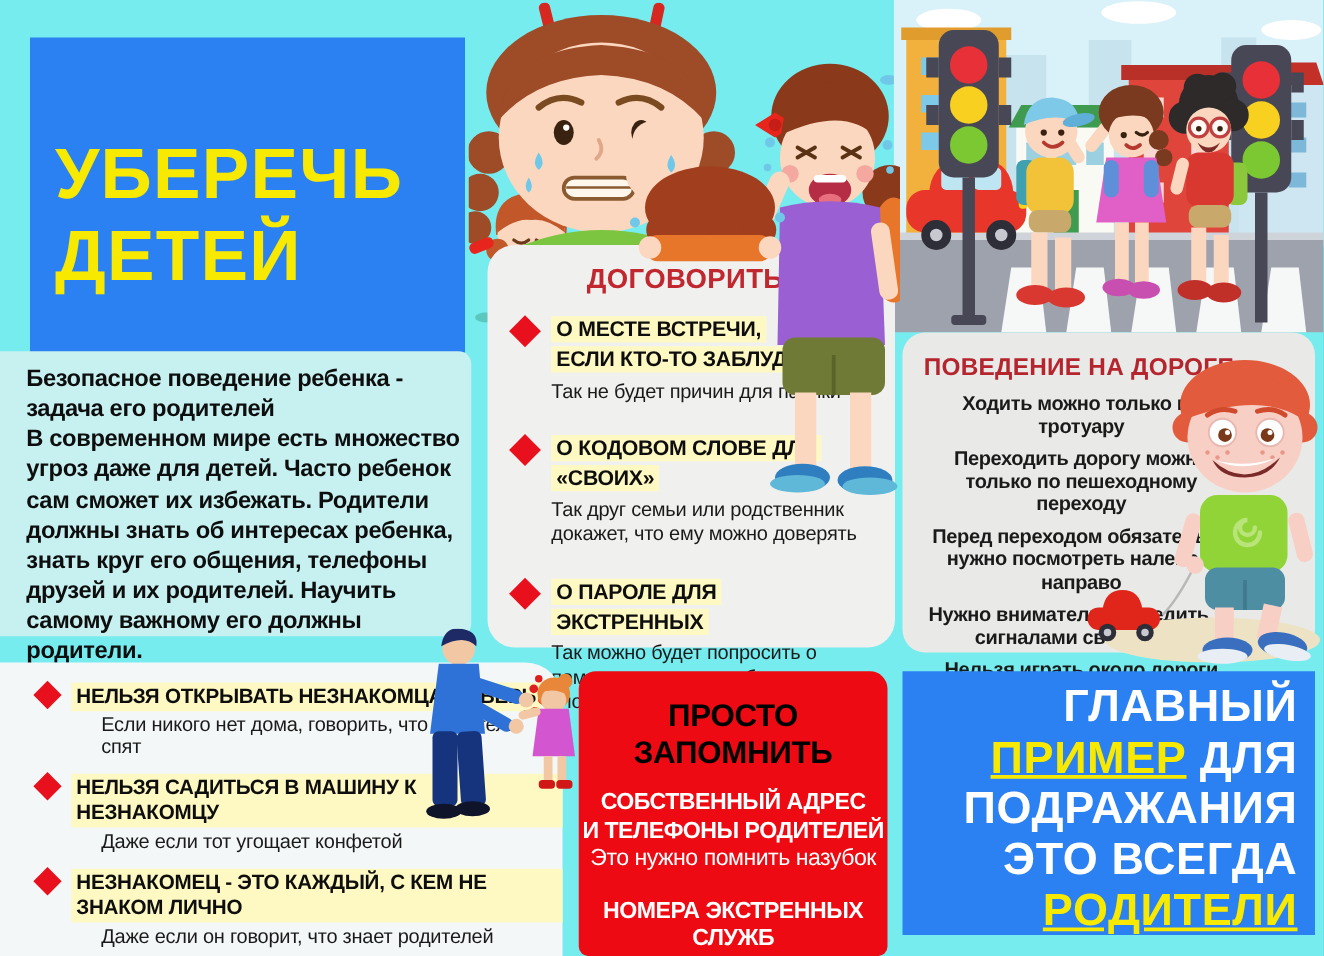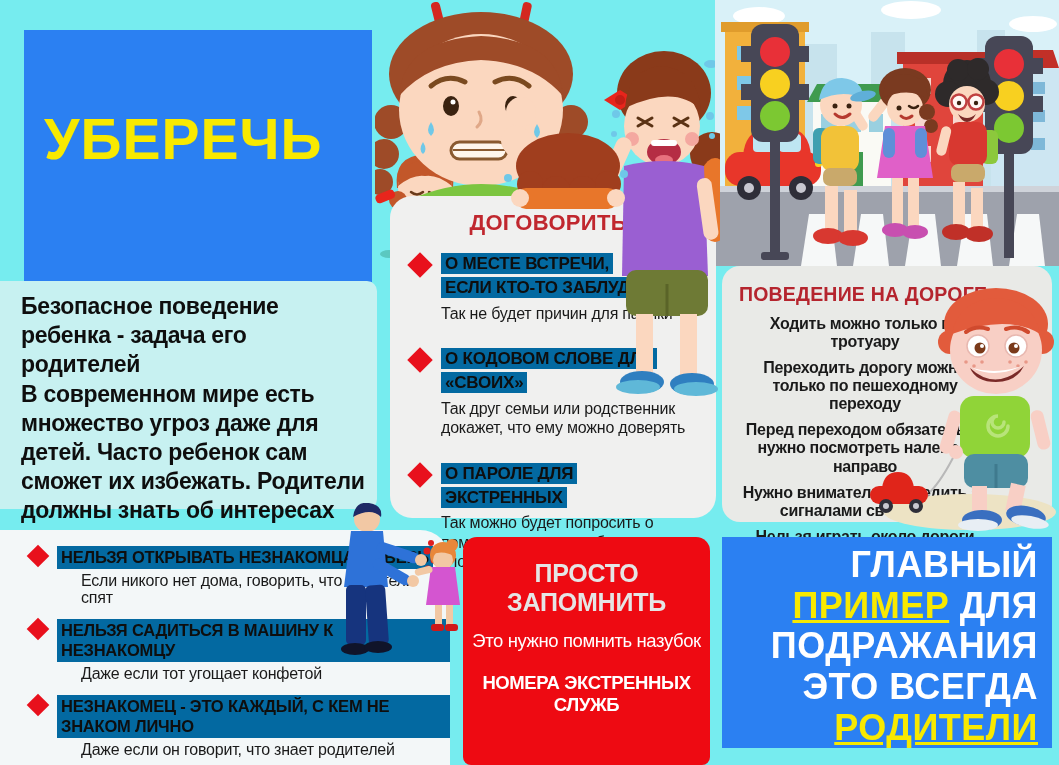--- a/index.html
+++ b/index.html
@@ -7,62 +7,63 @@
     position:relative;width:1059px;height:765px;overflow:hidden;
     background:#76ECEF;
     font-family:"Liberation Sans",sans-serif;
   }
   .poster *{box-sizing:border-box;}
   
   .title-panel{position:absolute;left:24px;top:6px;width:348px;height:252px;background:#2B80F2;z-index:2;margin-top:24px;}
   .title-text{position:absolute;left:20px;top:76px;font-size:57px;font-weight:800;line-height:1.16;color:#F8E900;letter-spacing:1px;}
   
   .intro-panel{position:absolute;left:0;top:281px;width:377px;height:228px;background:#C7F1F1;border-radius:0 10px 10px 0;padding:11px 8px 0 21px;z-index:2;}
-  .intro-text{font-size:23px;font-weight:700;line-height:1.27;color:#0E0E0E;letter-spacing:-0.3px;}
+  .intro-text{font-size:19px;font-weight:700;line-height:1.27;color:#0E0E0E;letter-spacing:-0.3px;}
   
   .agree-card{position:absolute;left:390px;top:196px;width:326px;height:322px;background:#F0F0EF;border-radius:22px;z-index:2;padding:12px 16px 0 18px;}
   .agree-title{text-align:center;color:#C0272E;font-size:22px;font-weight:800;letter-spacing:.3px;margin:2px 0 16px 20px;}
   .bullet-list{display:flex;flex-direction:column;gap:24px;}
   .bullet-item{display:flex;gap:9px;}
   .diamond{width:18px;height:18px;background:#E8101C;transform:rotate(45deg);flex:none;margin:4px 3px 0 3px;}
   .bullet-content{width:252px;}
-  .hl{display:inline;font-size:17px;font-weight:800;line-height:1.4;color:#0E0E0E;background:#0369a1;padding:1px 4px;-webkit-box-decoration-break:clone;box-decoration-break:clone;letter-spacing:-0.2px;}
+  .hl{display:inline;font-size:17px;font-weight:800;line-height:1.4;color:#0E0E0E;background:#fef9c3;padding:1px 4px;-webkit-box-decoration-break:clone;box-decoration-break:clone;letter-spacing:-0.2px;}
   .bullet-sub{font-size:16px;font-weight:500;line-height:1.22;color:#1A1A1A;margin-top:4px;letter-spacing:-0.2px;}
   
   .road-card{position:absolute;left:722px;top:266px;width:330px;height:256px;background:#E9EAE7;border-radius:18px;z-index:2;padding:17px 12px 0 17px;}
   .road-title{color:#B5252E;font-size:19.5px;font-weight:800;letter-spacing:.2px;margin-bottom:9px;}
   .road-list{display:flex;flex-direction:column;gap:8px;width:252px;text-align:center;}
   .road-item{font-size:16px;font-weight:700;line-height:1.13;color:#1A1A1A;letter-spacing:-0.3px;}
   
   .rules-panel{position:absolute;left:0;top:530px;width:450px;height:235px;background:#F3F7F8;border-radius:0 30px 0 0;z-index:2;padding:16px 0 0 27px;}
   .rules-list{display:flex;flex-direction:column;gap:12px;}
   .rule-item .rule-head-row{display:flex;gap:8px;align-items:flex-start;}
   .rules-panel .diamond{width:16px;height:16px;margin-top:2px;}
   .rules-panel .hl{font-size:16.5px;line-height:1.25;}
   .rule-sub{font-size:16px;font-weight:500;color:#1A1A1A;margin:3px 0 0 54px;letter-spacing:-0.2px;line-height:1.1;}
   
   .remember-panel{position:absolute;left:463px;top:537px;width:247px;height:228px;background:#EE0A12;border-radius:14px 14px 8px 8px;z-index:2;text-align:center;color:#fff;padding-top:22px;}
-  .remember-title{font-size:25px;font-weight:800;color:#e5e5e5;letter-spacing:-0.2px;margin-bottom:13px;}
+  .remember-title{font-size:25px;font-weight:800;color:#000000;letter-spacing:-0.2px;margin-bottom:13px;}
   .remember-h{font-size:18.5px;font-weight:800;line-height:1.22;letter-spacing:-0.4px;}
   .remember-t{font-size:18.5px;font-weight:400;line-height:1.22;letter-spacing:-0.4px;}
   .remember-gap{height:19px;}
   
   .example-panel{position:absolute;left:722px;top:537px;width:330px;height:211px;background:#2B80F2;z-index:2;text-align:right;padding:8px 14px 0 6px;font-size:36px;font-weight:800;line-height:1.13;color:#FFFFFF;letter-spacing:.5px;}
   .accent{color:#F8E900;text-decoration:underline;}
   
   .svg-abs{position:absolute;}
 </style>
 </head>
 <body>
 
 <div class="poster">
 
   <div class="title-panel">
     <div class="title-text">
       <div>УБЕРЕЧЬ</div>
+      <div>ДЕТЕЙ</div>
     </div>
   </div>
 
   <div class="intro-panel">
     <div class="intro-text">Безопасное поведение ребенка - задача его родителей</div>
     <div class="intro-text">В современном мире есть множество угроз даже для детей. Часто ребенок сам сможет их избежать. Родители должны знать об интересах ребенка, знать круг его общения, телефоны друзей и их родителей. Научить самому важному его должны родители.</div>
   </div>
 
   <svg class="svg-abs" style="left:375px;top:2px;z-index:1;" width="345" height="268" viewBox="0 0 345 268">
     <g>
@@ -465,20 +466,24 @@
       <rect x="88" y="66" width="18" height="7" rx="3.5" fill="#F2C8A4" transform="rotate(-14 90 70)"></rect>
       <rect x="108" y="102" width="7" height="20" fill="#F2C8A4"></rect>
       <rect x="119" y="102" width="7" height="20" fill="#F2C8A4"></rect>
       <rect x="104" y="121" width="13" height="7" rx="3" fill="#D01818"></rect>
       <rect x="118" y="121" width="13" height="7" rx="3" fill="#D01818"></rect>
     </g>
   </svg>
 
   <div class="remember-panel">
     <div class="remember-title">ПРОСТО ЗАПОМНИТЬ</div>
+    <div class="remember-h">
+      <div>СОБСТВЕННЫЙ АДРЕС</div>
+      <div>И ТЕЛЕФОНЫ РОДИТЕЛЕЙ</div>
+    </div>
     <div class="remember-t">Это нужно помнить назубок</div>
     <div class="remember-gap"></div>
     <div class="remember-h">НОМЕРА ЭКСТРЕННЫХ СЛУЖБ</div>
 
   </div>
 
   <div class="example-panel">
     <div>ГЛАВНЫЙ</div>
     <div><span class="accent">ПРИМЕР</span><span> ДЛЯ</span></div>
     <div>ПОДРАЖАНИЯ</div>

